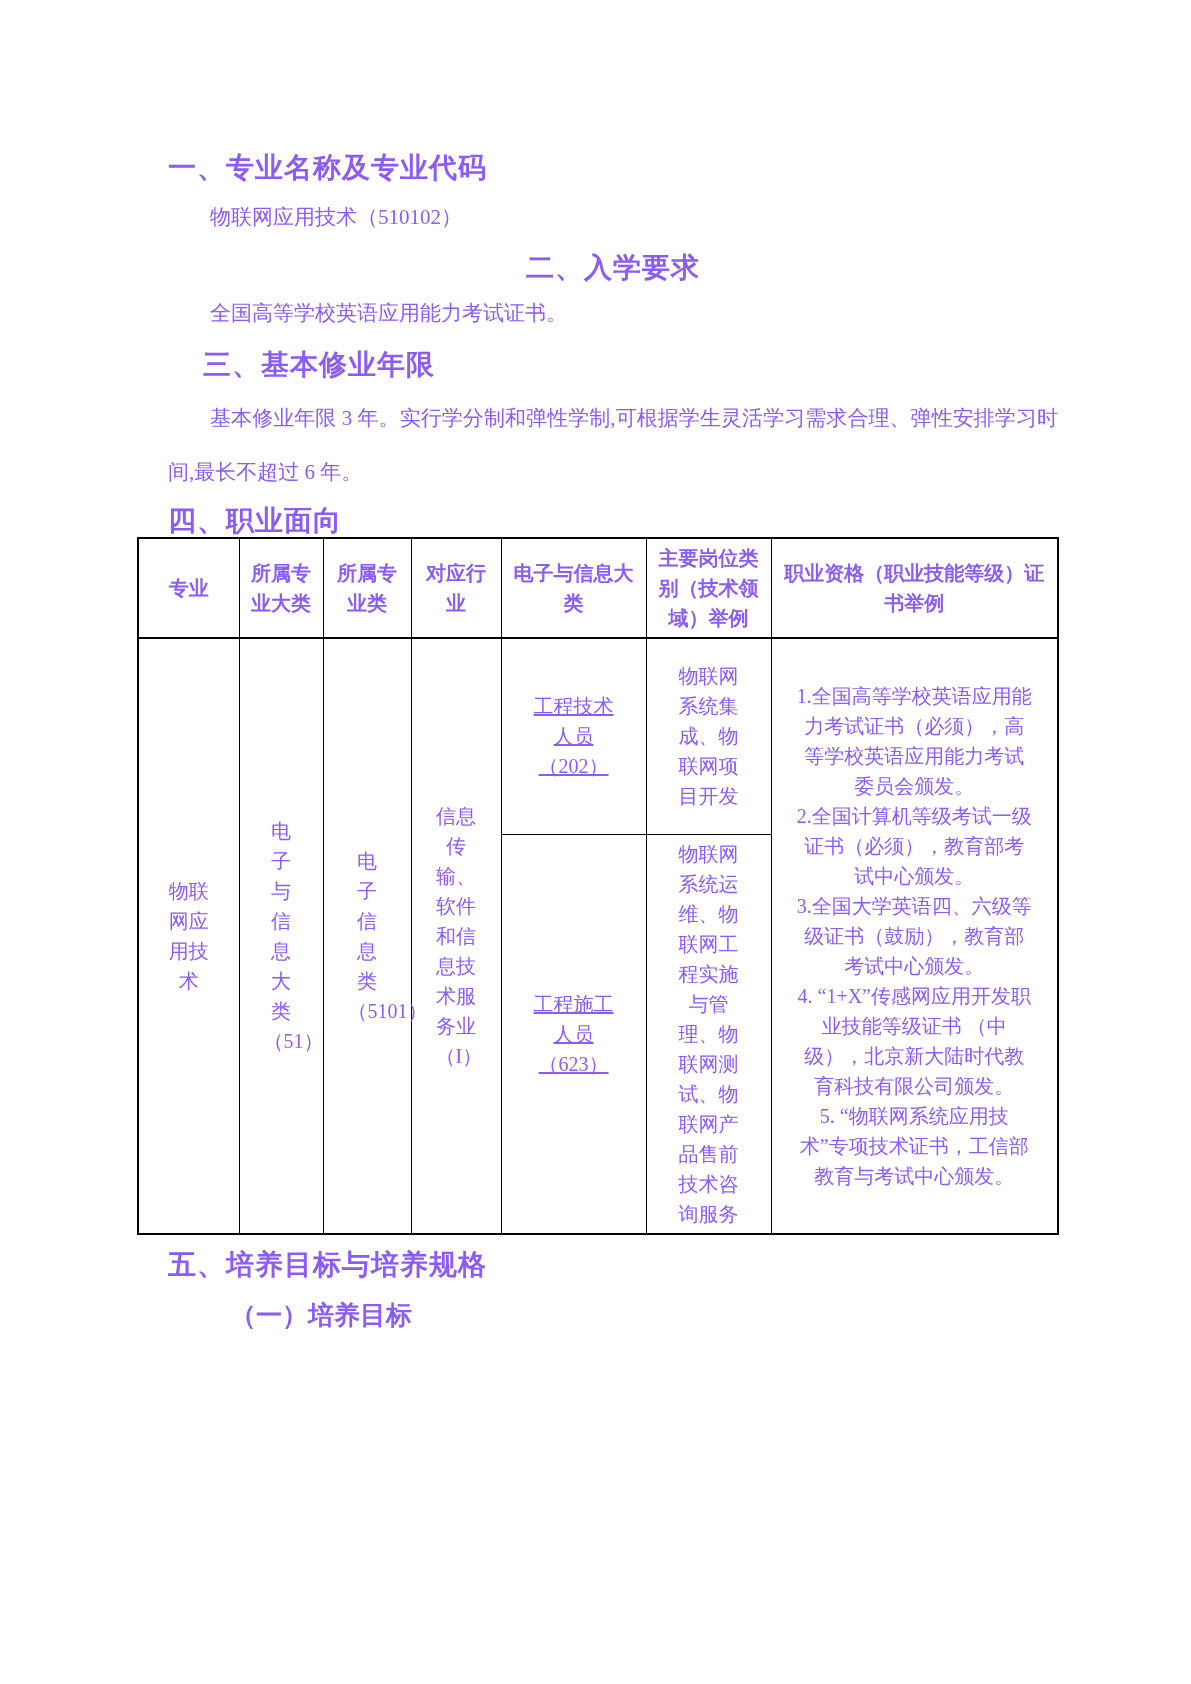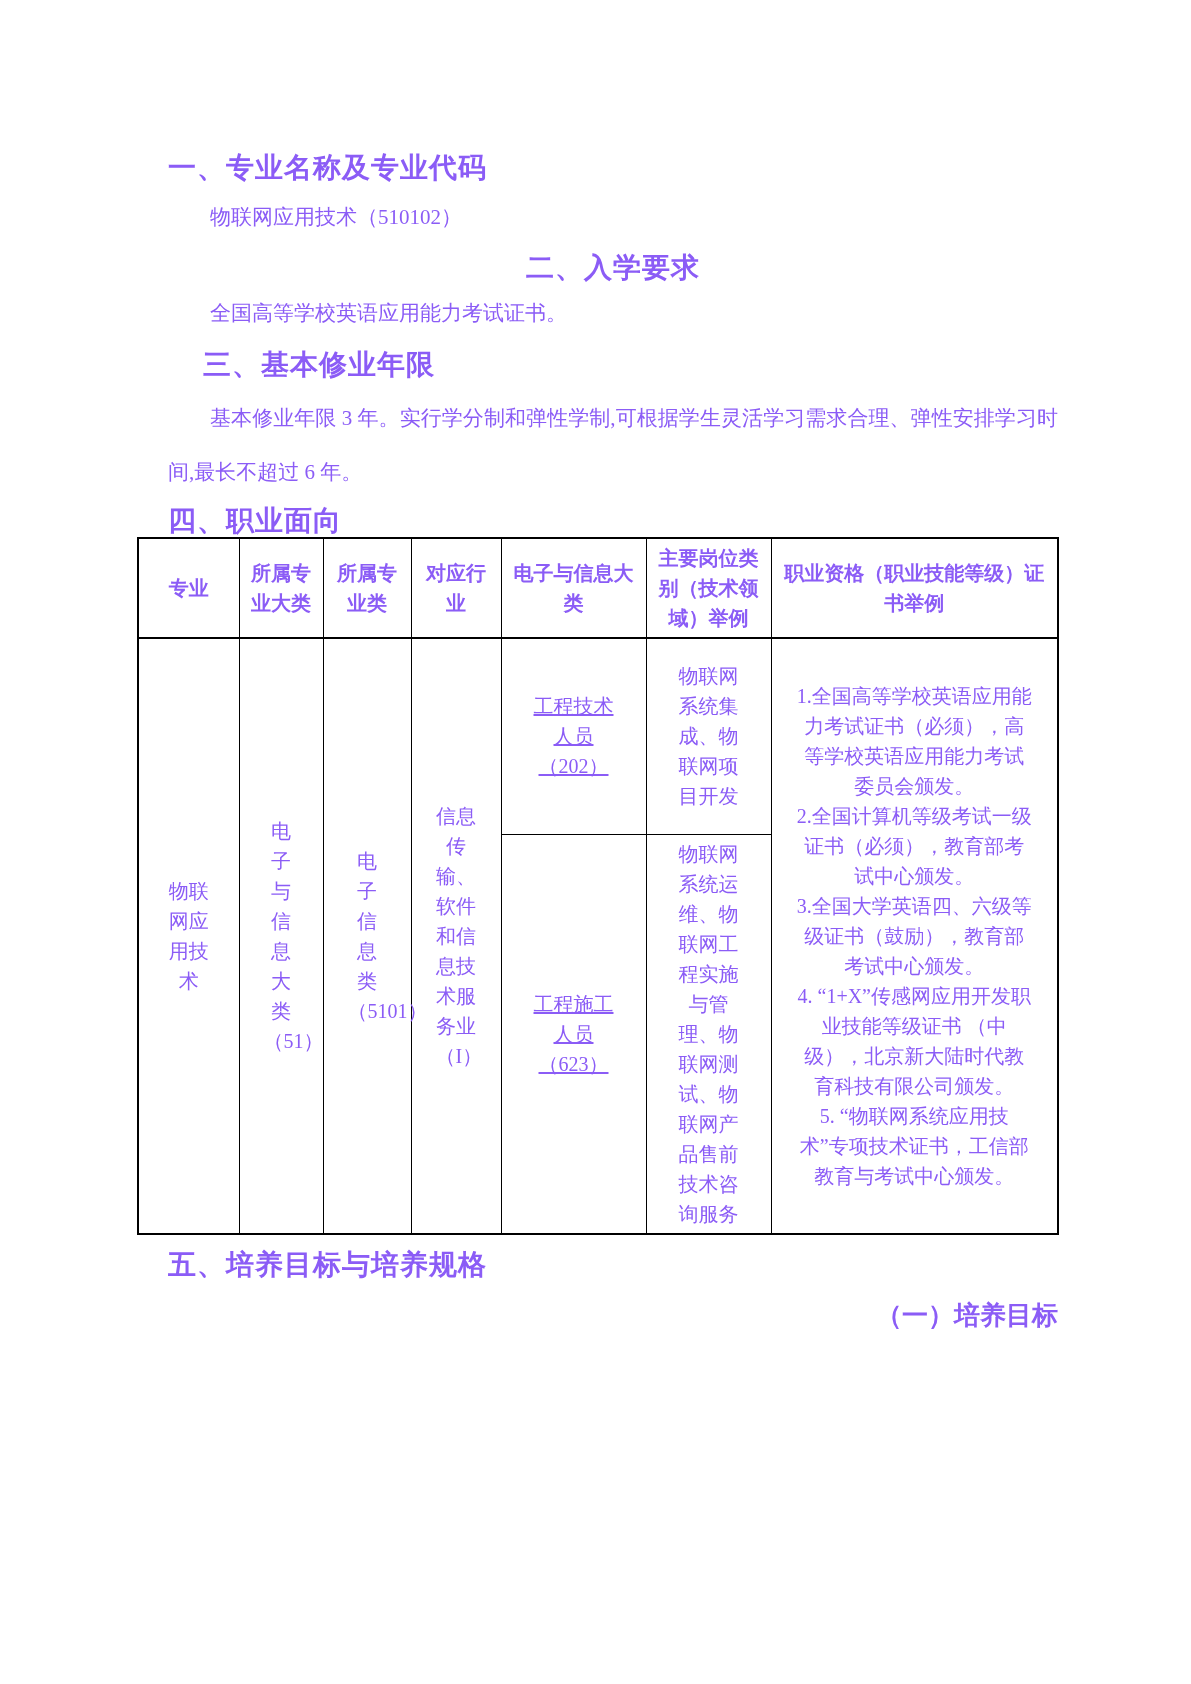--- a/index.html
+++ b/index.html
@@ -25,21 +25,20 @@
   h1.sec.s2 { margin-top: 18px; text-align: center; }
   h1.sec.s3 { margin-top: 19px; margin-left: 35px; }
   h1.sec.s4 { margin-top: 6px; line-height: 32px; }
   h1.sec.s5 { margin-top: 12px; }
   h2.subsec {
     font-family: "Liberation Sans", "DejaVu Sans", sans-serif;
     font-size: 26px;
     font-weight: 700;
     line-height: 36px;
     margin: 14px 0 0 62px;
-    text-align: right;
   }
   p.body {
     font-size: 21px;
     line-height: 30px;
     margin: 16px 0 0 0;
     text-indent: 2em;
   }
   p.body.tight { margin-top: 12px; }
   p.body.wide {
     margin-top: 8px;

